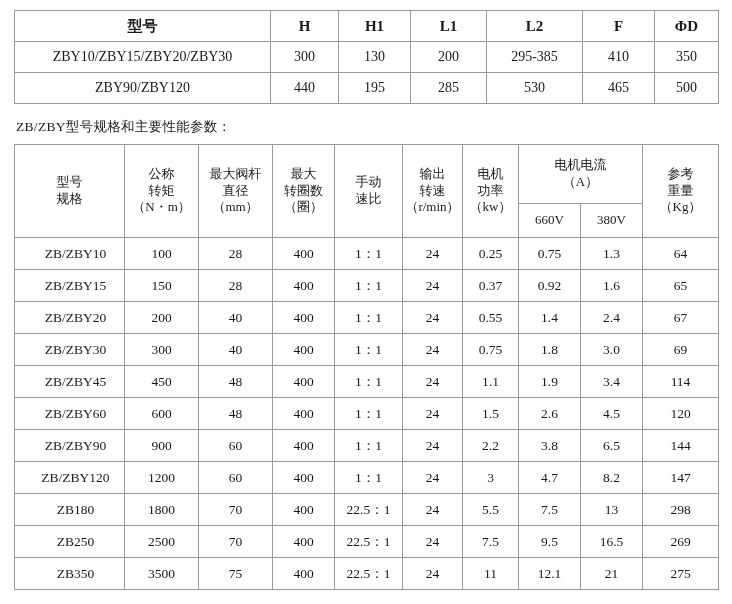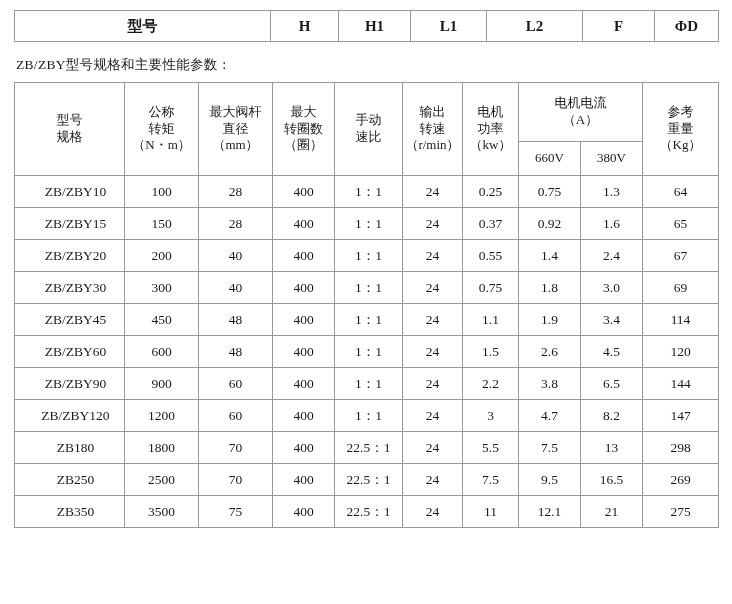--- a/index.html
+++ b/index.html
@@ -109,20 +109,38 @@
         <th>型号</th>
         <th>H</th>
         <th>H1</th>
         <th>L1</th>
         <th>L2</th>
         <th>F</th>
         <th>ΦD</th>
       </tr>
     </thead>
     <tbody>
+      <tr>
+        <td class="model-cell">ZBY10/ZBY15/ZBY20/ZBY30</td>
+        <td>300</td>
+        <td>130</td>
+        <td>200</td>
+        <td>295-385</td>
+        <td>410</td>
+        <td>350</td>
+      </tr>
+      <tr>
+        <td class="model-cell">ZBY90/ZBY120</td>
+        <td>440</td>
+        <td>195</td>
+        <td>285</td>
+        <td>530</td>
+        <td>465</td>
+        <td>500</td>
+      </tr>
     </tbody>
   </table>
 
   <div class="caption">ZB/ZBY型号规格和主要性能参数：</div>
 
   <table id="spec-table">
     <colgroup>
       <col style="width:110px">
       <col style="width:74px">
       <col style="width:74px">

